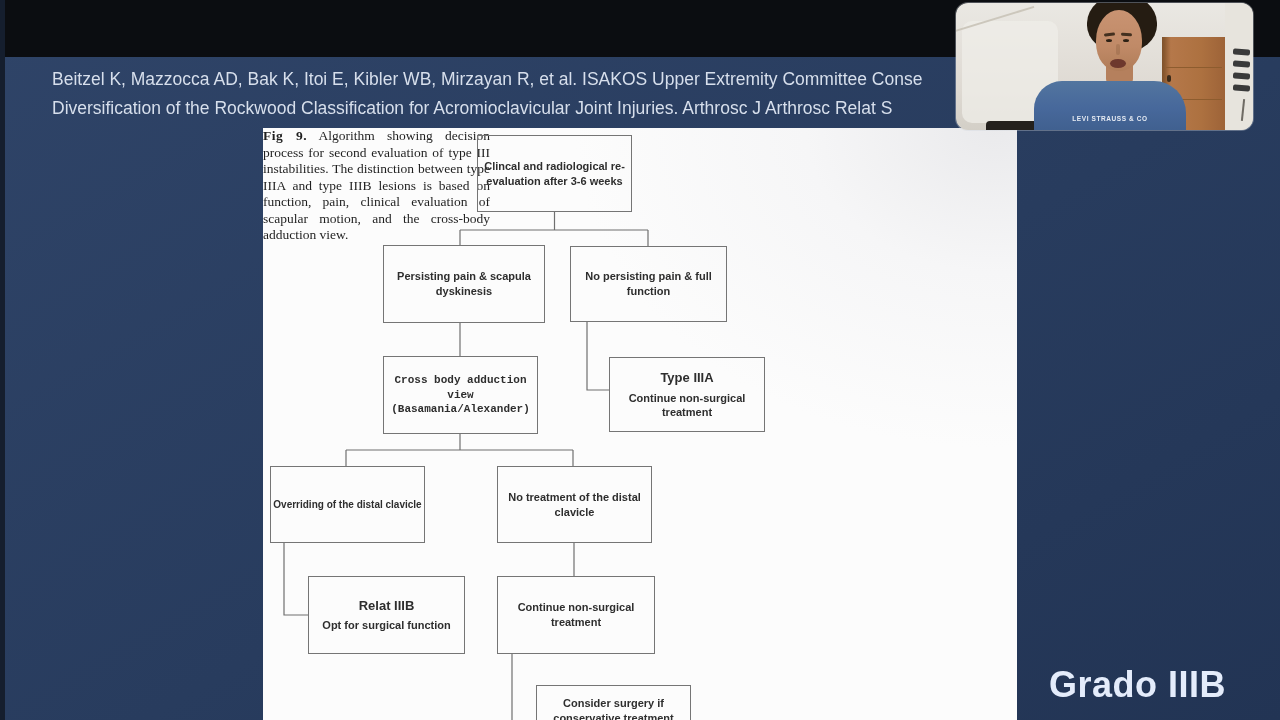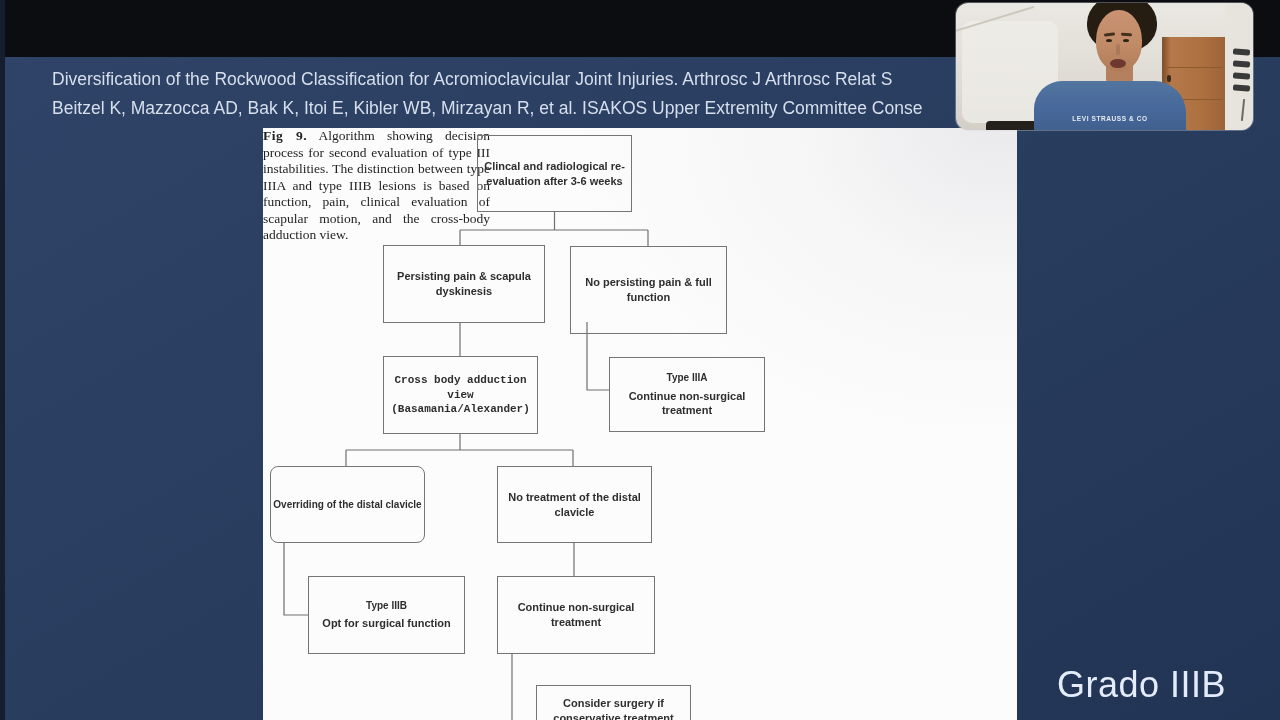--- a/index.html
+++ b/index.html
@@ -17,22 +17,22 @@
             line-height:29px;font-weight:400;white-space:nowrap;}
 
   
   .panel{left:263px;top:128px;width:754px;height:592px;overflow:hidden;
          background:radial-gradient(ellipse 420px 320px at 97% 0%, #eaeaec 0%, #f6f6f7 45%, #fcfcfc 100%);}
   .panel svg{position:absolute;left:0;top:0;}
 
   .node{position:absolute;border:1px solid #757575;display:flex;flex-direction:column;
         align-items:center;justify-content:center;text-align:center;
         color:#2e2e2e;font-size:11px;font-weight:600;line-height:1.32;padding:2px 3px;box-sizing:border-box;}
-  .node .t{font-weight:700;font-size:10px;margin-bottom:4px;}
-  .node.nowrap{white-space:nowrap;font-size:10px;padding:1px 0;border-radius:8px;}
+  .node .t{font-weight:700;font-size:13px;margin-bottom:4px;}
+  .node.nowrap{white-space:nowrap;font-size:10px;padding:1px 0;}
 
   .caption{left:521px;top:268px;width:227px;font-family:"Liberation Serif",serif;
            font-size:13.5px;line-height:16.5px;color:#1f1f1f;text-align:justify;}
   .caption .fig{font-weight:700;letter-spacing:.5px;}
 
   
   .webcam{left:956px;top:3px;width:297px;height:127px;border-radius:12px;overflow:hidden;
           background:linear-gradient(180deg,#eae8e3 0%,#ded9d2 70%,#d3cfc7 100%);
           box-shadow:0 0 0 1px rgba(205,212,222,.35);z-index:5;}
   .wc{position:absolute;}
@@ -57,33 +57,33 @@
   .eye{width:6px;height:3px;background:#2d2115;border-radius:50%;}
   .eye.l{left:150px;top:36px;} .eye.r{left:167px;top:36px;}
   .nose{left:160px;top:41px;width:4px;height:11px;background:rgba(90,55,30,.18);border-radius:2px;}
   .mouth{left:154px;top:56px;width:16px;height:9px;background:#6d382d;border-radius:50%;}
   .torso{left:78px;top:78px;width:152px;height:50px;border-radius:28px 32px 0 0;
          background:linear-gradient(180deg,#52759f 0%,#47689b 55%,#40608f 100%);}
   .shirt-text{left:78px;top:112px;width:152px;text-align:center;color:#e6ebf3;
               font-size:6.5px;letter-spacing:.6px;font-weight:700;}
 
   
-  .grado{right:54px;top:664px;font-size:36px;color:#e4ecfb;font-weight:400;letter-spacing:.5px;}
+  .grado{right:54px;top:664px;font-size:36px;color:#e4ecfb;font-weight:700;letter-spacing:.5px;}
 </style>
 </head>
 <body>
 
 <div class="stage">
 
   <div class="abs left-strip"></div>
   <div class="abs top-band"></div>
 
   <div class="abs citation">
+    <div>Beitzel K, Mazzocca AD, Bak K, Itoi E, Kibler WB, Mirzayan R, et al. ISAKOS Upper Extremity Committee Conse</div>
     <div>Diversification of the Rockwood Classification for Acromioclavicular Joint Injuries. Arthrosc J Arthrosc Relat S</div>
-    <div>Beitzel K, Mazzocca AD, Bak K, Itoi E, Kibler WB, Mirzayan R, et al. ISAKOS Upper Extremity Committee Conse</div>
   </div>
 
   <div class="abs panel">
 
     <svg width="754" height="592" viewBox="0 0 754 592">
       <g stroke="#6f6f6f" stroke-width="1.2" fill="none">
         <path d="M291.5 84 V102"></path>
         <path d="M197 102 H385"></path>
         <path d="M197 102 V117"></path>
         <path d="M385 102 V118"></path>
@@ -100,21 +100,21 @@
     </svg>
 
     <div class="node" style="left:214px;top:7px;width:155px;height:77px;">
       <span>Clincal and radiological re-evaluation after 3-6 weeks</span>
     </div>
 
     <div class="node" style="left:120px;top:117px;width:162px;height:78px;">
       <span>Persisting pain &amp; scapula dyskinesis</span>
     </div>
 
-    <div class="node" style="left:307px;top:118px;width:157px;height:88px;">
+    <div class="node" style="left:307px;top:118px;width:157px;height:76px;">
       <span>No persisting pain &amp; full function</span>
     </div>
 
     <div class="node" style="left:120px;top:228px;width:155px;height:78px;font-family:Liberation Mono, monospace;">
       <span>Cross body adduction view (Basamania/Alexander)</span>
     </div>
 
     <div class="node" style="left:346px;top:229px;width:156px;height:75px;">
       <span class="t">Type IIIA</span>
       <span>Continue non-surgical treatment</span>
@@ -122,21 +122,21 @@
 
     <div class="node nowrap" style="left:7px;top:338px;width:155px;height:77px;">
       <span>Overriding of the distal clavicle</span>
     </div>
 
     <div class="node" style="left:234px;top:338px;width:155px;height:77px;">
       <span>No treatment of the distal clavicle</span>
     </div>
 
     <div class="node" style="left:45px;top:448px;width:157px;height:78px;">
-      <span class="t">Type IIIB</span>
+      <span class="t">Relat IIIB</span>
       <span>Opt for surgical function</span>
     </div>
 
     <div class="node" style="left:234px;top:448px;width:158px;height:78px;">
       <span>Continue non-surgical treatment</span>
     </div>
 
     <div class="node" style="left:273px;top:557px;width:155px;height:40px;border-bottom:none;padding-top:10px;justify-content:flex-start;">
       <span>Consider surgery if conservative treatment failed</span>
     </div>

